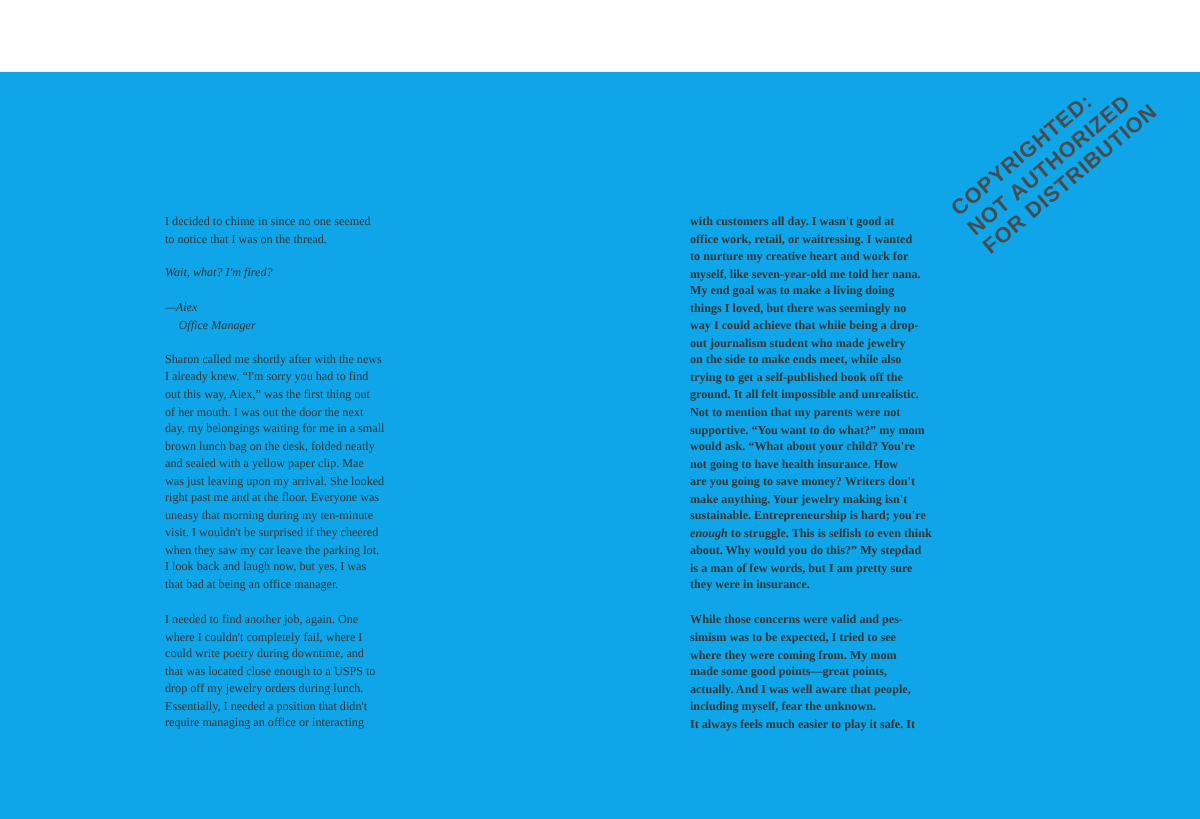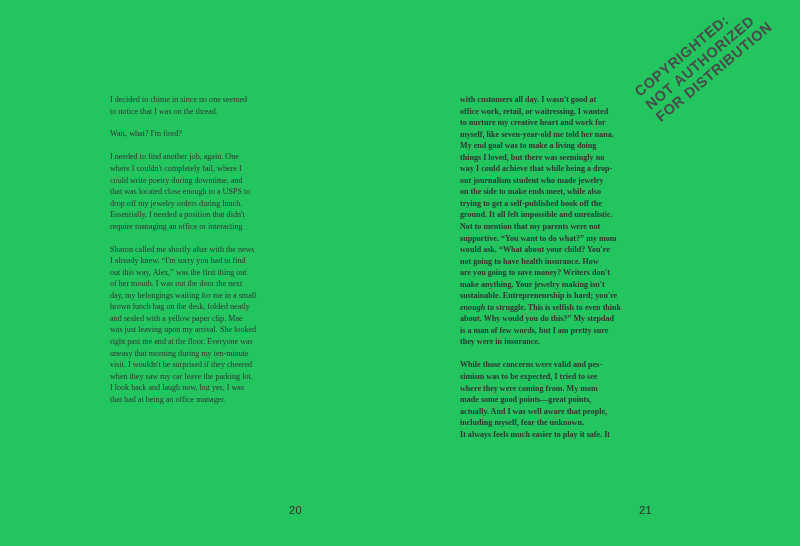--- a/index.html
+++ b/index.html
@@ -13,21 +13,22 @@
     background: #ffffff;
     font-family: "Liberation Serif", "DejaVu Serif", serif;
     color: #333333;
     overflow: hidden;
     position: relative;
   }
 
   #spread {
     position: absolute;
     inset: 0;
-    background: #22c55e;
+    background: #0ea5e9;
+    margin-top: 48px;
   }
 
   
   .page {
     position: absolute;
     top: 0;
     height: 546px;
   }
   .page-left  { left: 0;   width: 400px; }
   .page-right { left: 400px; width: 400px; }
@@ -45,20 +46,21 @@
   .page-left  .textblock { left: 110px; }
   .page-right .textblock { left: 60px; font-weight: bold; }
 
   .para {
     margin: 0 0 11.4px 0;
     white-space: pre-line;
   }
   .para:last-child { margin-bottom: 0; }
 
   .para.italic {
+    font-style: italic;
   }
 
   
   .sig {
     margin: 0 0 11.4px 0;
     font-style: italic;
   }
   .sig .sig-name {
     display: block;
   }
@@ -109,43 +111,47 @@
 <div id="spread">
 
   <div class="page page-left">
     <div class="textblock">
 
       <p class="para">I decided to chime in since no one seemed
 to notice that I was on the thread.</p>
 
       <p class="para italic">Wait, what? I'm fired?</p>
 
-
-      <p class="para">I needed to find another job, again. One
-where I couldn't completely fail, where I
-could write poetry during downtime, and
-that was located close enough to a USPS to
-drop off my jewelry orders during lunch.
-Essentially, I needed a position that didn't
-require managing an office or interacting</p>
+      <div class="sig">
+        <span class="sig-name">—Alex</span>
+        <span class="sig-role">Office Manager</span>
+      </div>
 
       <p class="para">Sharon called me shortly after with the news
 I already knew. “I'm sorry you had to find
 out this way, Alex,” was the first thing out
 of her mouth. I was out the door the next
 day, my belongings waiting for me in a small
 brown lunch bag on the desk, folded neatly
 and sealed with a yellow paper clip. Mae
 was just leaving upon my arrival. She looked
 right past me and at the floor. Everyone was
 uneasy that morning during my ten-minute
 visit. I wouldn't be surprised if they cheered
 when they saw my car leave the parking lot.
 I look back and laugh now, but yes, I was
 that bad at being an office manager.</p>
+
+      <p class="para">I needed to find another job, again. One
+where I couldn't completely fail, where I
+could write poetry during downtime, and
+that was located close enough to a USPS to
+drop off my jewelry orders during lunch.
+Essentially, I needed a position that didn't
+require managing an office or interacting</p>
 
     </div>
 
     <div class="folio">20</div>
   </div>
 
   <div class="page page-right">
     <div class="textblock">
 
       <p class="para"><span>with customers all day. I wasn't good at

